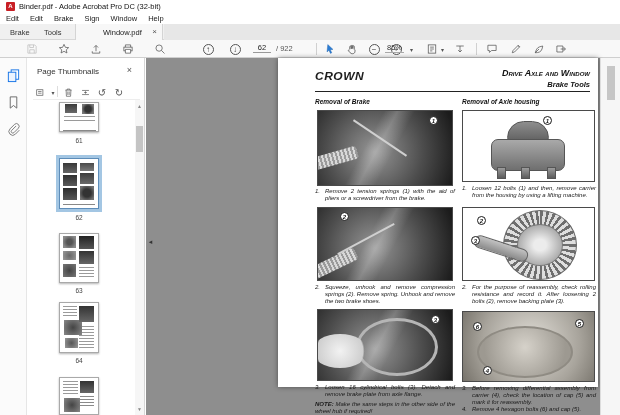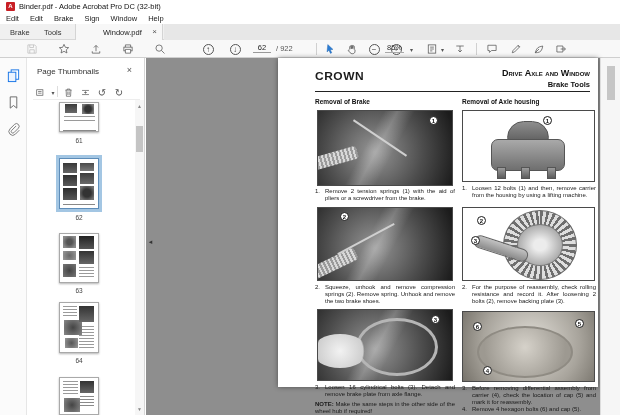--- a/index.html
+++ b/index.html
@@ -81,21 +81,21 @@
     repeating-linear-gradient(#8a8a8a 0 1px, transparent 1px 3px) 20px 18px/14px 12px no-repeat,
     radial-gradient(circle,#444,#888) 4px 20px/16px 14px no-repeat, #fff; }
 
   #pscroll { position:absolute; right:0; top:42px; width:9px; bottom:0; background:#f6f6f6; }
   #pscroll-thumb { position:absolute; left:1px; top:26px; width:7px; height:26px; background:#c4c4c4; }
   .scroll-caret { position:absolute; left:0; width:9px; text-align:center; font-size:5px; color:#888; }
 
   
   #doc-area { left:146px; top:58px; width:474px; bottom:0; background:#8e8e8e; }
   #collapse-handle { position:absolute; left:0; top:176px; width:9px; height:16px; color:#333; font-size:7px; line-height:16px; text-align:center; }
-  #pdf-page { position:absolute; left:132px; top:0; width:320px; height:329px; background:#fff; box-shadow:0 0 5px rgba(0,0,0,.45); }
+  #pdf-page { position:absolute; left:132px; top:0; width:320px; height:329px; background:#fff; box-shadow:0 0 5px rgba(0,0,0,.45);font-style:italic; }
   #dscroll { position:absolute; right:0; top:0; width:20px; bottom:0; background:#f6f6f6; border-left:1px solid #ddd; }
   #dscroll-thumb { position:absolute; left:6px; top:8px; width:8px; height:34px; background:#c6c6c6; }
 
   
   #brand { position:absolute; left:37px; top:11px; font-size:12px; font-weight:900; letter-spacing:.5px; color:#1c1c1c; transform:scaleY(.92); }
   #doc-title { position:absolute; right:8px; top:10px; font-size:9px; font-weight:bold; font-variant:small-caps; color:#111; }
   #doc-subtitle { position:absolute; right:8px; top:22px; font-size:7.5px; font-weight:bold; color:#111; }
   #head-rule { position:absolute; left:37px; right:8px; top:33px; height:1px; background:#222; }
   .col-head { position:absolute; top:40px; font-size:6.5px; font-weight:bold; color:#111; }
 

